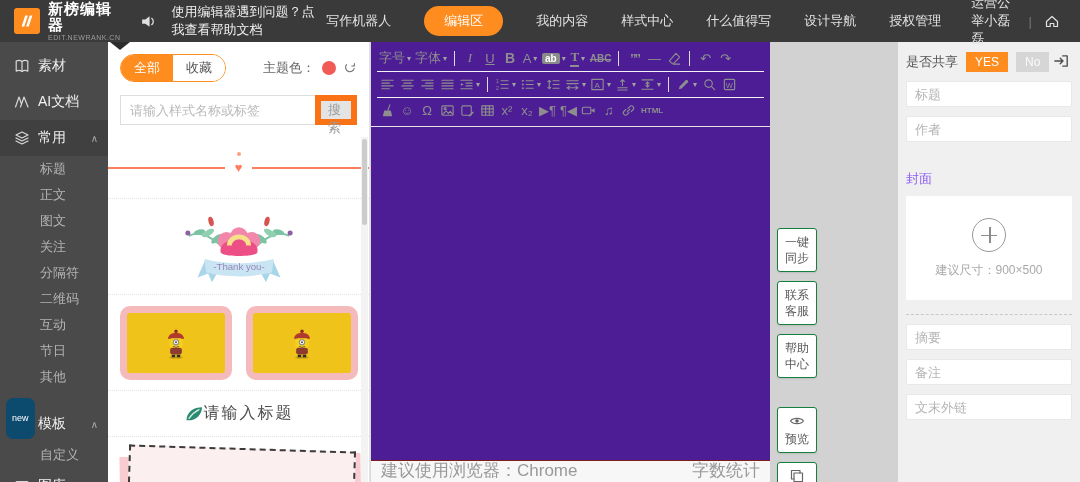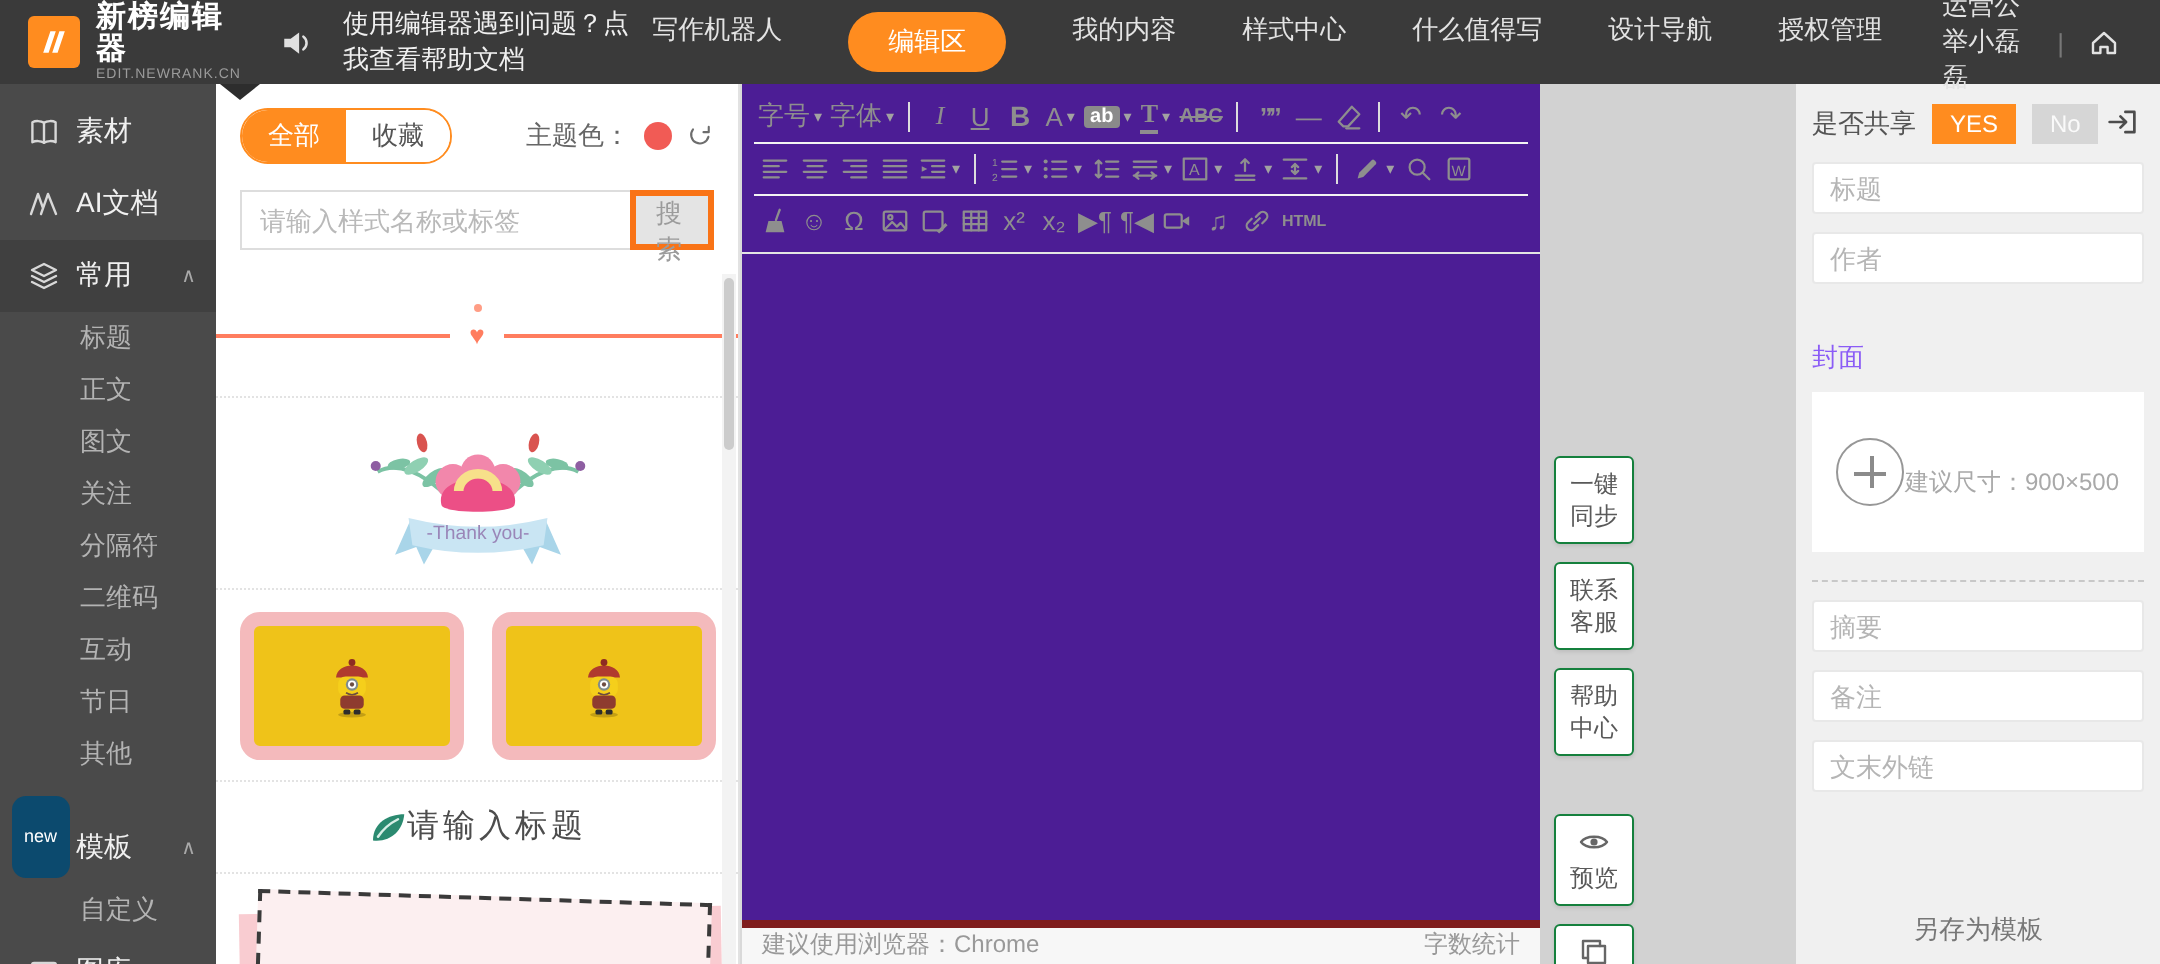--- a/index.html
+++ b/index.html
@@ -7,21 +7,21 @@
   body{position:relative;font-family:"Liberation Sans","DejaVu Sans",sans-serif;background:#e8e8e8;-webkit-font-smoothing:antialiased}
 
   
   .topbar{position:absolute;left:0;top:0;width:1080px;height:42px;background:#3a3a3a;display:flex;align-items:center;color:#e6e6e6;z-index:5}
   .logo-box{width:26px;height:26px;background:#ff8c1f;border-radius:3px;margin-left:14px;display:flex;align-items:center;justify-content:center;flex:none}
   .logo-txt{margin-left:8px;line-height:1.1}
   .logo-title{font-size:15px;font-weight:bold;color:#fff;letter-spacing:1px}
   .logo-sub{font-size:7px;color:#9c9c9c;letter-spacing:.5px}
   .speaker{margin-left:20px;color:#e0e0e0;display:flex;align-items:center}
   .announce{margin-left:14px;font-size:13px;color:#f0f0f0}
-  .nav{display:flex;align-items:flex-start;gap:33px;margin-left:auto}
+  .nav{display:flex;align-items:center;gap:33px;margin-left:auto}
   .nav-item{font-size:13px;color:#e3e3e3;cursor:pointer;white-space:nowrap}
   .nav-item.active{background:#ff8c1f;color:#fff;border-radius:15px;padding:6px 20px}
   .userarea{display:flex;align-items:center;gap:12px;margin-left:30px;padding-right:20px}
   .username{font-size:13px;color:#e3e3e3;cursor:pointer}
   .udiv{color:#777;font-size:13px}
   .home{color:#e3e3e3;display:flex;cursor:pointer}
   .notch{position:absolute;left:110px;top:42px;width:0;height:0;border-left:10px solid transparent;border-right:10px solid transparent;border-top:8px solid #2d2d2d;z-index:6}
 
   
   .sidebar{position:absolute;left:0;top:42px;width:108px;height:440px;background:#4a4a4a;padding-top:6px;overflow:hidden}
@@ -38,21 +38,21 @@
   .sp-head{padding:12px 12px 0;display:flex;align-items:center}
   .tabgrp{display:flex;border:1px solid #ff8c1f;border-radius:14px;overflow:hidden}
   .tab{padding:4px 13px;font-size:13px;background:#fff;color:#555;cursor:pointer}
   .tab.active{background:#ff8c1f;color:#fff}
   .theme{margin-left:auto;display:flex;align-items:center;gap:7px;font-size:13px;color:#666}
   .dot{width:14px;height:14px;border-radius:50%;background:#f15b55;cursor:pointer}
   .refresh{color:#6d6d6d;display:flex;cursor:pointer}
   .sp-search{margin:13px 12px 0;display:flex}
   .sp-search input{flex:1;height:30px;border:1px solid #ddd;border-right:none;font-size:13px;padding:0 9px;outline:none;color:#333}
   .sp-search input::placeholder{color:#b9b9b9}
-  .sp-search button{width:52px;height:30px;background:#e4e4e4;border:3px solid #f97316;color:#9b9b9b;font-size:13px;letter-spacing:3px;cursor:pointer}
+  .sp-search button{width:52px;height:30px;background:#e4e4e4;border:6px solid #f97316;color:#9b9b9b;font-size:13px;letter-spacing:3px;cursor:pointer}
   .sp-list{position:absolute;left:0;right:0;top:95px;bottom:0;overflow:hidden}
   .sp-item{border-bottom:1px dotted #e3e3e3;display:flex;align-items:center;justify-content:center;cursor:pointer;position:relative}
   .it-divider{height:62px}
   .divline{display:flex;align-items:center;width:100%}
   .dl{flex:1;height:2px;background:#ff7d5f}
   .heartwrap{position:relative;margin:0 10px;color:#ff7d5f;font-size:13px;line-height:1}
   .tinydot{position:absolute;top:-9px;left:50%;margin-left:-2px;width:4px;height:4px;border-radius:50%;background:#ff9d85}
   .it-thank{height:96px}
   .it-cards{height:96px;gap:14px}
   .ycard{width:112px;height:74px;background:#efc319;border:7px solid #f4babc;border-radius:10px;display:flex;align-items:center;justify-content:center}
@@ -74,40 +74,40 @@
   .tb-sep{width:1px;height:15px;background:#ddd;margin:0 5px;flex:none}
   .g-it{font-style:italic;font-family:"Liberation Serif","DejaVu Serif",serif}
   .g-un{text-decoration:underline}
   .g-bd{font-weight:bold;font-size:14px}
   .g-strike{text-decoration:line-through;font-size:10px;font-weight:bold}
   .g-abbox .glyph{background:#8a8a8a;color:#fff;padding:0 3px;font-size:10px;border-radius:2px;font-weight:bold}
   .g-tun .glyph{border-bottom:2px solid #8e8e8e;font-weight:bold;font-size:13px;font-family:"Liberation Serif",serif}
   .g-quote{font-weight:bold;letter-spacing:-2px}
   .g-html{font-size:8px;font-weight:bold}
   .canvas{height:312px}
-  .statusbar{position:absolute;left:0;right:0;bottom:0;height:22px;background:#f7f7f7;border-top:4px solid #7f1d1d;display:flex;align-items:flex-start;justify-content:space-between;padding:0 10px;font-size:12px;color:#999}
+  .statusbar{position:absolute;left:0;right:0;bottom:0;height:22px;background:#f7f7f7;border-top:1px solid #7f1d1d;display:flex;align-items:flex-end;justify-content:space-between;padding:0 10px;font-size:17px;color:#999}
 
   
   .gap{position:absolute;left:770px;top:42px;width:128px;height:440px;background:#d2d2d2}
   .side-btns{position:absolute;left:7px;top:186px;display:flex;flex-direction:column;gap:9px;width:40px}
   .sbtn{width:40px;background:#fff;border:1px solid #15803d;border-radius:3px;display:flex;flex-direction:column;align-items:center;justify-content:flex-end;padding:5px 0;font-size:12px;color:#595959;line-height:16px;box-shadow:0 1px 2px rgba(0,0,0,.1);cursor:pointer}
   .sbtn .sicon{color:#666;margin-bottom:2px;display:flex}
   .grp-gap{height:11px}
 
   
   .rpanel{position:absolute;left:898px;top:42px;width:182px;height:440px;background:#f0f0f0;padding:10px 8px}
   .share-row{display:flex;align-items:center;gap:8px}
   .share-label{font-size:13px;color:#555}
   .share-yes{background:#ff8c1f;color:#fff;font-size:12px;padding:3px 9px;border:none;cursor:pointer}
   .share-no{background:#d6d6d6;color:#fafafa;font-size:12px;padding:3px 9px;border:none;cursor:pointer}
   .exit-ico{position:absolute;right:10px;top:10px;color:#4c4c4c;cursor:pointer}
   .rin{width:100%;height:26px;background:#fff;border:1px solid #e8e8e8;border-radius:2px;margin-top:9px;font-size:13px;padding:0 8px;outline:none;color:#333}
   .rin::placeholder{color:#b5b5b5}
   .rlabel{font-size:13px;color:#8b5cf6;margin-top:28px}
-  .cover{height:80px;background:#fff;margin-top:8px;display:flex;flex-direction:row;align-items:center;justify-content:center;cursor:pointer}
+  .cover{height:104px;background:#fff;margin-top:8px;display:flex;flex-direction:column;align-items:center;justify-content:center;cursor:pointer}
   .plus{width:34px;height:34px;border:1px solid #979797;border-radius:50%;position:relative}
   .plus::before{content:"";position:absolute;left:8px;top:16px;width:16px;height:1.5px;background:#8b8b8b}
   .plus::after{content:"";position:absolute;left:16px;top:8px;width:1.5px;height:16px;background:#8b8b8b}
   .cover-hint{font-size:12px;color:#a9a9a9;margin-top:10px}
   .dashsep{border-top:1px dashed #c8c8c8;margin-top:14px}
   .savetpl{text-align:center;margin-top:60px;font-size:13px;color:#777;cursor:pointer}
 </style>
 </head>
 <body>
 

